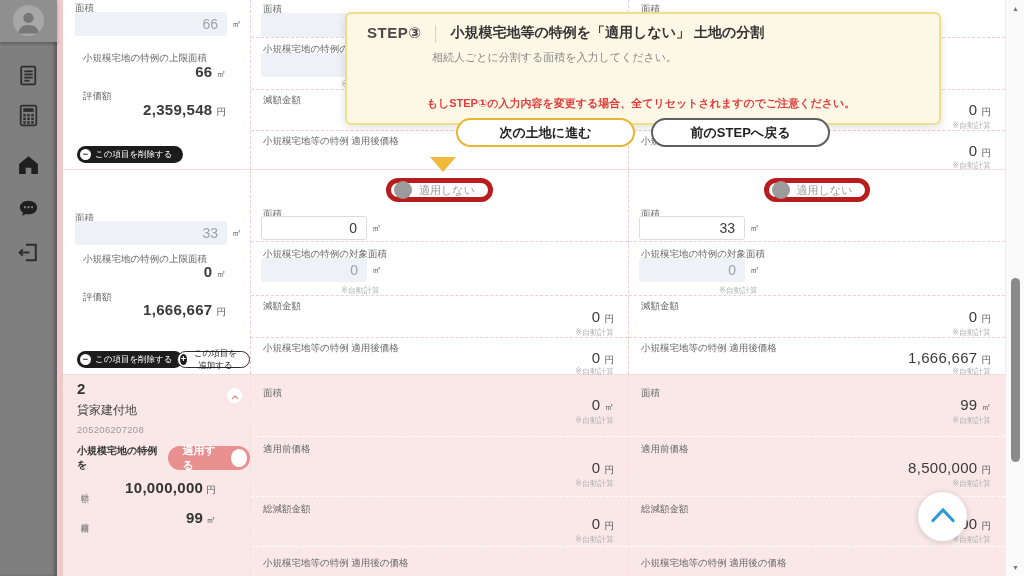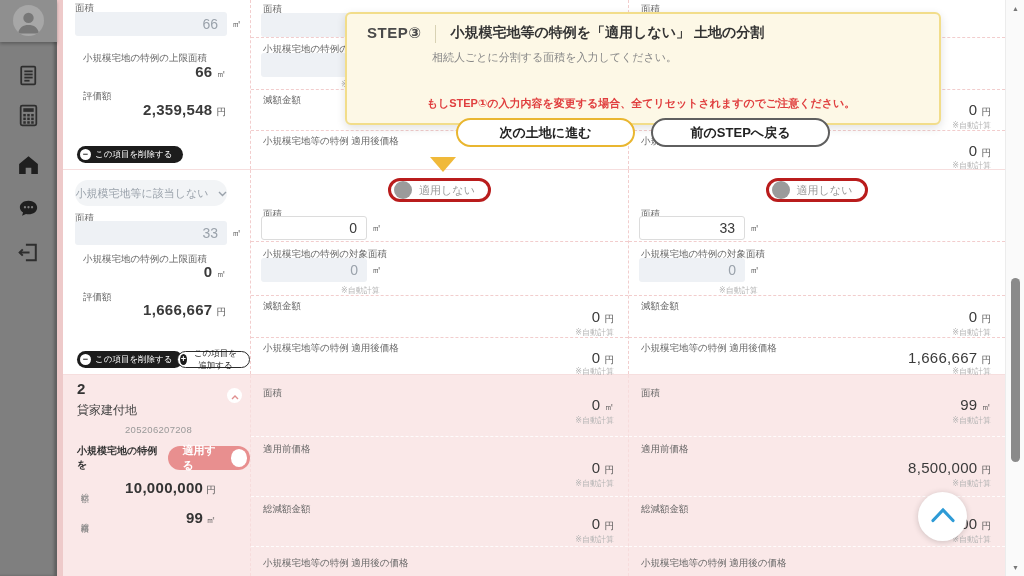--- a/index.html
+++ b/index.html
@@ -39,21 +39,21 @@
   .num { font-size:15px; color:#3a3a3a; font-weight:500; letter-spacing:.3px; }
   .unit { font-size:9.5px; color:#555; margin-left:4px; }
   .note { position:absolute; right:14px; font-size:8px; color:#b5b5b5; white-space:nowrap; }
 
   .inp { height:24px; border:none; border-radius:3px; background:#eef1f5; color:#9aa2ab; font-size:14px; text-align:right; padding:0 9px; font-family:inherit; }
   .inp.editable { background:#fff; border:1px solid #dcdcdc; color:#3a3a3a; }
   .inp-unit { font-size:9.5px; color:#555; margin-left:5px; }
   .inp-note { font-size:8px; color:#b5b5b5; }
 
   
-  .toggle-off { display:inline-flex; align-items:center; gap:7px; background:#fff; border:3px solid #b91c1c; border-radius:13px; height:24px; padding:0 13px 0 3px; color:#999; font-size:11px; cursor:pointer; }
+  .toggle-off { display:inline-flex; align-items:center; gap:7px; background:#fff; border:5px solid #b91c1c; border-radius:13px; height:24px; padding:0 13px 0 3px; color:#999; font-size:11px; cursor:pointer; }
   .toggle-off .knob { width:18px; height:18px; border-radius:50%; background:#9b9b9b; }
   .toggle-on { display:inline-flex; align-items:center; gap:8px; background:#e88f8f; border-radius:13px; height:24px; padding:0 3px 0 15px; color:#fff; font-size:11px; font-weight:bold; cursor:pointer; }
   .toggle-on .knob { width:18px; height:18px; border-radius:50%; background:#fff; }
 
   .dropdown { display:flex; align-items:center; justify-content:center; gap:9px; width:152px; height:26px; background:#f2f4f6; border-radius:14px; color:#9aa2ab; font-size:11px; cursor:pointer; }
 
   .pill-del { display:inline-flex; align-items:center; gap:4px; background:#1c1c1c; border:none; color:#fff; font-size:8.5px; height:17px; border-radius:10px; padding:0 10px 0 3px; cursor:pointer; font-family:inherit; }
   .pill-del .dot { width:11px; height:11px; border-radius:50%; background:#fff; color:#1c1c1c; font-size:9px; line-height:11px; text-align:center; font-weight:bold; }
   .pill-add { display:inline-flex; align-items:center; gap:4px; background:#fff; border:1.5px solid #2a2a2a; color:#1c1c1c; font-size:8.5px; height:17px; border-radius:10px; padding:0 9px 0 2px; cursor:pointer; font-family:inherit; }
   .pill-add .dot { width:11px; height:11px; border-radius:50%; background:#1c1c1c; color:#fff; font-size:9px; line-height:11px; text-align:center; font-weight:bold; }
@@ -76,21 +76,21 @@
   .scrollbar { position:absolute; right:0; top:0; width:19px; height:576px; background:#fafafa; border-left:1px solid #ececec; z-index:20; }
   .sb-arrow { position:absolute; left:0; width:19px; text-align:center; font-size:7px; color:#777; cursor:pointer; }
   .sb-thumb { position:absolute; left:5px; top:278px; width:9px; height:184px; border-radius:5px; background:#8a8a8a; cursor:pointer; }
 
   .scrolltop { position:absolute; left:918px; top:492px; width:49px; height:49px; border-radius:50%; background:#fff; border:none; box-shadow:0 1px 6px rgba(0,0,0,.18); cursor:pointer; z-index:25; display:flex; align-items:center; justify-content:center; }
 
   .collapse-btn { position:absolute; right:8px; top:13px; width:15px; height:15px; border-radius:50%; background:#fff; border:none; color:#e08f8f; cursor:pointer; display:flex; align-items:center; justify-content:center; padding:0; }
 
   .land-no { position:absolute; left:14px; top:5px; font-size:15px; font-weight:bold; color:#333; }
   .land-type { position:absolute; left:14px; top:27px; font-size:12px; color:#444; }
-  .land-code { position:absolute; left:14px; top:49px; font-size:9.5px; color:#999; letter-spacing:.3px;margin-left:48px; }
+  .land-code { position:absolute; left:14px; top:49px; font-size:9.5px; color:#999; letter-spacing:.3px; }
   .apply-row { position:absolute; left:14px; top:69px; display:flex; align-items:center; gap:8px; }
   .apply-prefix { font-size:10px; font-weight:bold; color:#333; }
   .sumrow { position:absolute; left:16px; right:34px; display:flex; align-items:center; }
   .vlabel { writing-mode:vertical-rl; font-size:8px; color:#888; letter-spacing:1px; line-height:10px; }
   .sumval { flex:1; text-align:right; font-size:15px; font-weight:bold; color:#333; letter-spacing:.3px; }
   .sumunit { font-size:9.5px; color:#555; margin-left:3px; font-weight:normal; }
 </style>
 </head>
 <body>
 
@@ -223,26 +223,20 @@
         <div class="row" style="height:39px;">
           <div class="lbl" style="top:4px;">小規模宅地等の特例 適用後価格</div>
           <div class="val" style="top:11px;"><span class="num">0</span><span class="unit">円</span></div>
           <div class="note" style="top:29px;">※自動計算</div>
         </div>
       </div>
     </section>
 
     <section class="band band2">
       <div class="col col-left">
-        <div class="dropdown" style="position:absolute; left:12px; top:10px;">
-          <span>小規模宅地等に該当しない</span>
-          <span><svg width="9" height="6" viewBox="0 0 9 6" fill="none" stroke="#9aa2ab" stroke-width="1.4">
-                <polyline points="1,1 4.5,4.5 8,1"></polyline>
-              </svg></span>
-        </div>
         <div class="lbl" style="top:42px;">面積</div>
         <div style="position:absolute; left:12px; top:51px; display:flex; align-items:center;">
           <input class="inp" style="width: 152px;" value="33">
           <span class="inp-unit">㎡</span>
         </div>
         <div class="lbl" style="left:20px; top:83px;">小規模宅地の特例の上限面積</div>
         <div class="val" style="right:24px; top:93px;"><span class="num" style="font-weight:bold;">0</span><span class="unit">㎡</span></div>
         <div class="lbl" style="left:20px; top:121px;">評価額</div>
         <div class="val" style="right:24px; top:131px;"><span class="num" style="font-weight:bold;">1,666,667</span><span class="unit">円</span></div>
         <button class="pill-del" style="position:absolute; left:14px; top:181px;">

